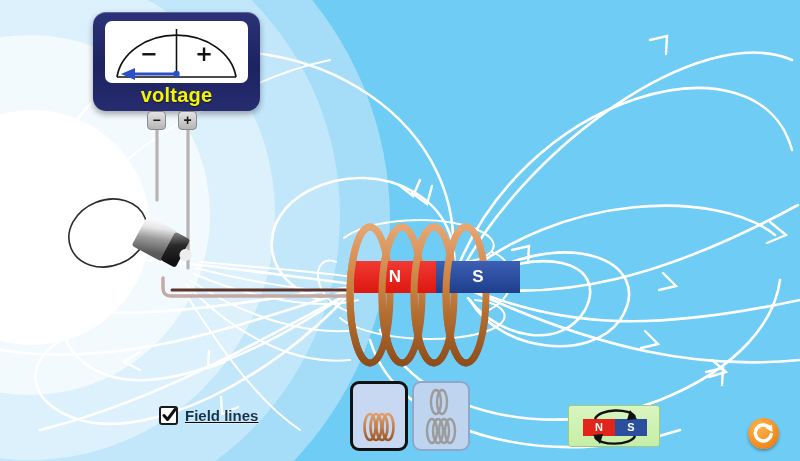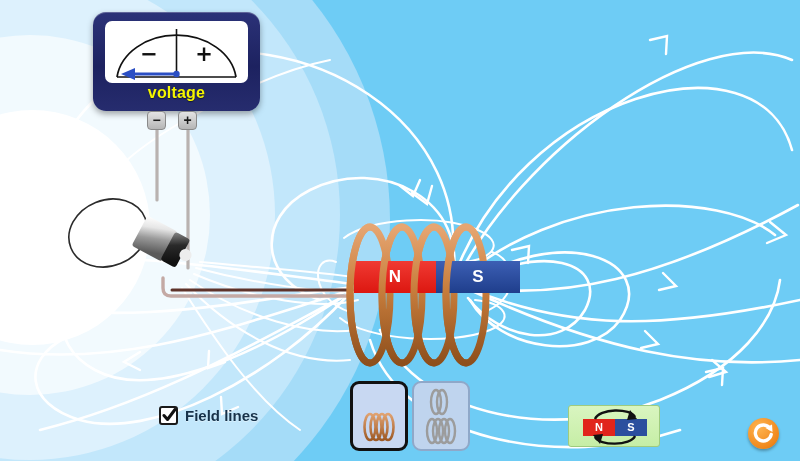--- a/index.html
+++ b/index.html
@@ -59,21 +59,21 @@
   #meter-face {
     position: absolute; left: 12px; top: 9px;
     width: 143px; height: 62px;
     background: #FFFFFF;
     border-radius: 7px;
   }
   #voltage-label {
     position: absolute; left: 0; top: 72px; width: 167px;
     text-align: center;
     color: #F5F500;
-    font-size: 16px;
+    font-size: 20px;
     font-weight: bold;
     letter-spacing: 0.2px;
     text-shadow: 0 1px 1px rgba(0,0,0,0.5);
   }
   .terminal {
     position: absolute;
     width: 19px; height: 19px;
     background: linear-gradient(#E3E3E3, #B6B6B6);
     border: 1px solid #8A8A8A;
     border-radius: 4px;
@@ -97,21 +97,21 @@
     color: #FFFFFF; font-size: 17px; font-weight: bold;
     text-align: center; line-height: 32px;
     box-sizing: border-box;
   }
   #mag-n { left: 24px; width: 82px; background: linear-gradient(#F03A33, #DC1710); }
   #mag-s { left: 106px; width: 84px; background: linear-gradient(#3C5FB4, #1F3E8C); }
 
   
   #fieldlines-control {
     position: absolute; left: 159px; top: 406px;
-    display: flex; align-items: center; gap: 7px;
+    display: flex; align-items: center; gap: 7px; text-decoration: underline;
   }
   #fieldlines-box {
     width: 19px; height: 19px;
     background: #FFFFFF;
     border: 2px solid #1A1A1A;
     border-radius: 3px;
     box-sizing: border-box;
     position: relative;
   }
   #fieldlines-label {

